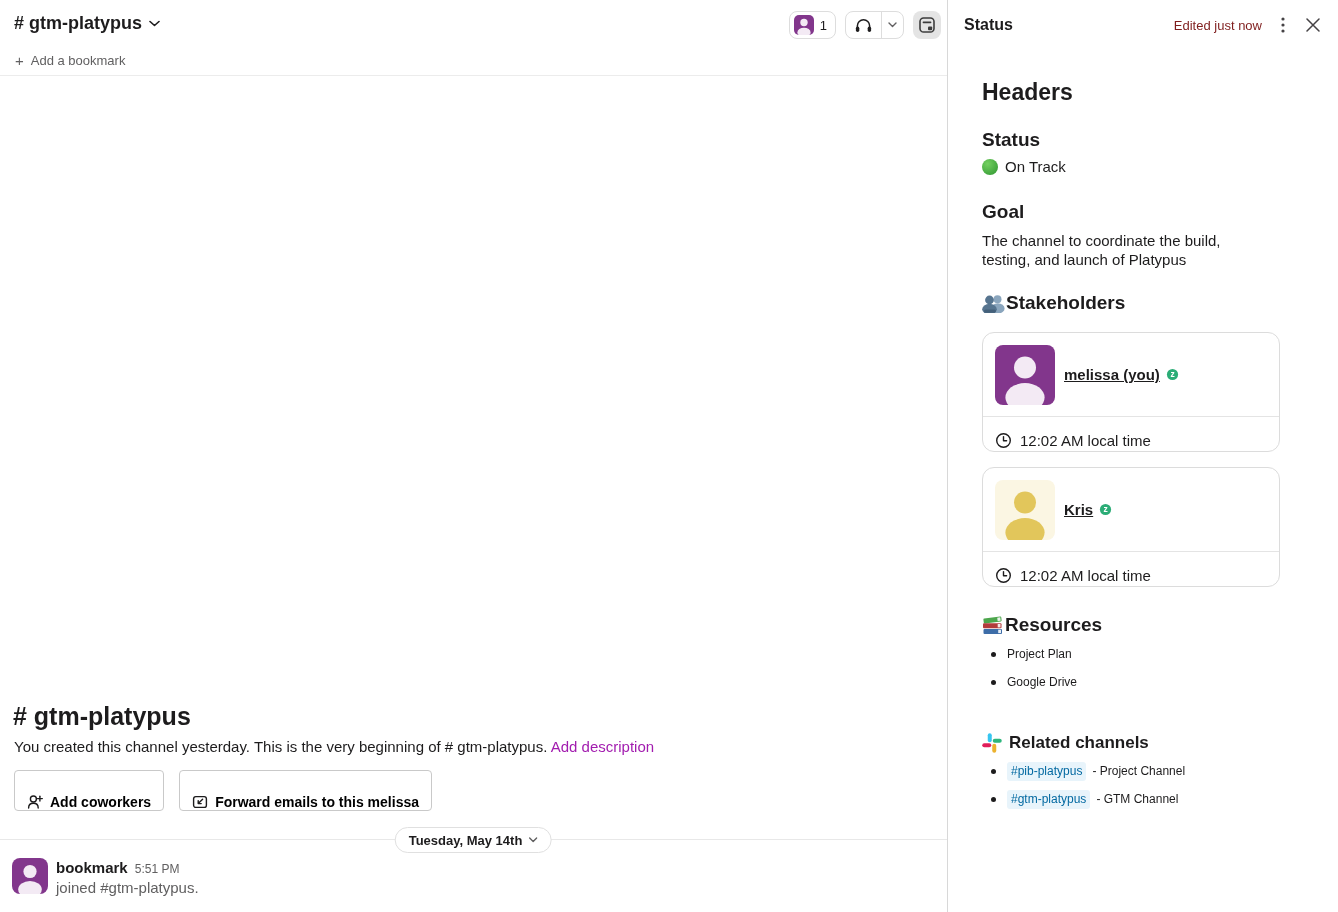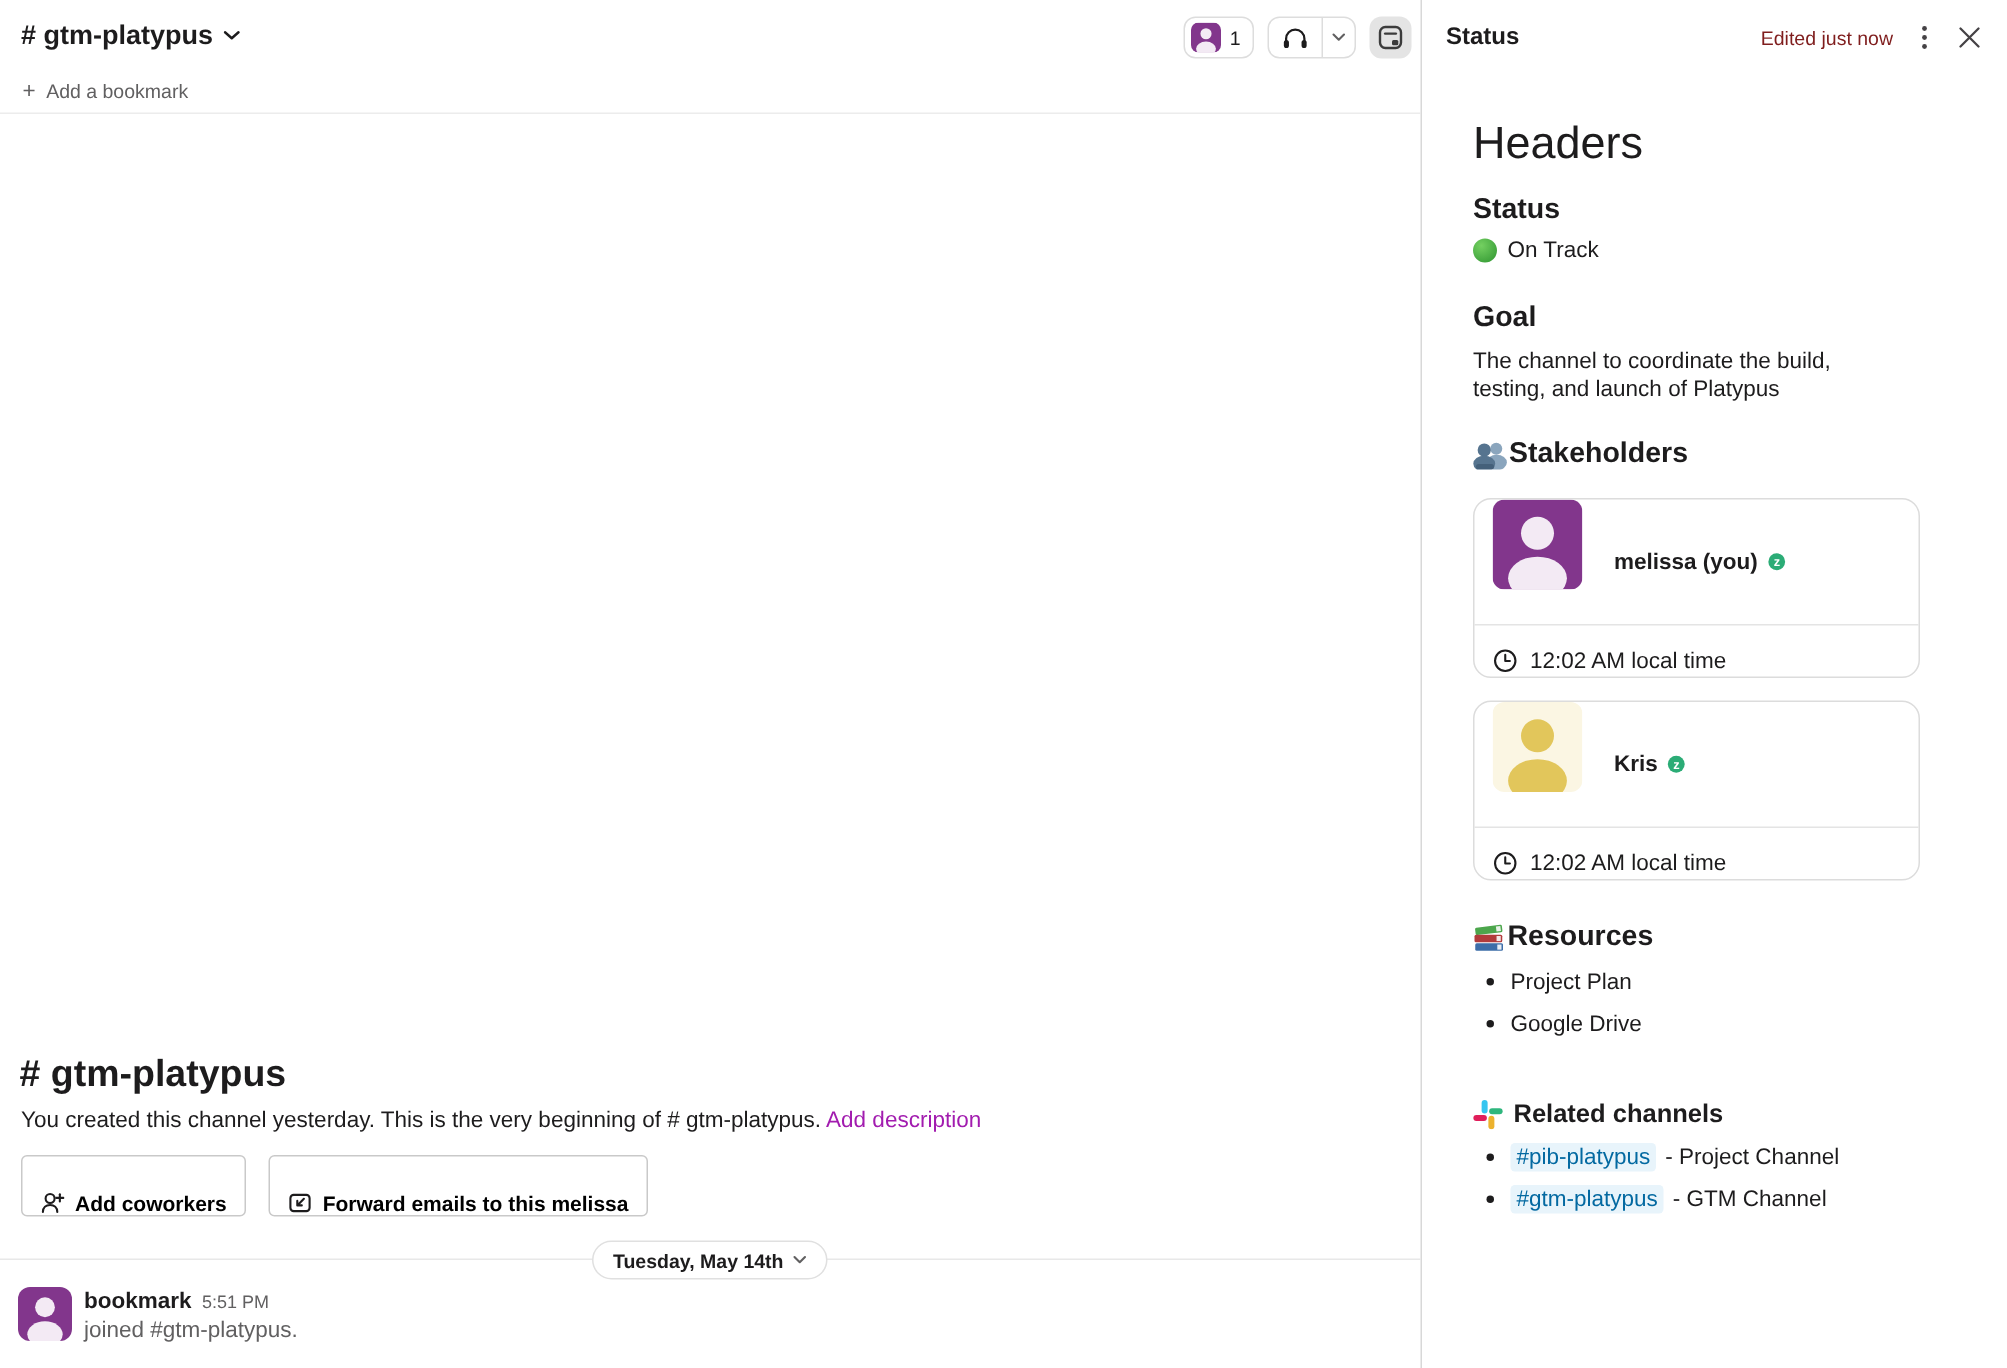--- a/index.html
+++ b/index.html
@@ -60,39 +60,39 @@
   
   .canvas-panel { position:absolute; left:947px; top:0; width:391px; height:912px;
     background:#fff; border-left:1px solid #d8d8d8; }
   .canvas-header { position:absolute; left:0; top:0; right:0; height:50px;
     display:flex; align-items:center; padding:0 16px; }
   .canvas-title { font-size:16px; font-weight:700; }
   .canvas-header-right { margin-left:auto; display:flex; align-items:center; gap:17px; }
   .edited-label { font-size:13px; color:#7f1d1d; }
   .icon-btn { background:none; border:none; cursor:pointer; display:flex; align-items:center; justify-content:center; padding:2px; }
 
-  .cv-h1 { position:absolute; left:34px; font-size:30px; font-weight:400; }
+  .cv-h1 { position:absolute; left:34px; font-size:23px; font-weight:700; }
   .cv-h2 { position:absolute; left:34px; font-size:19px; font-weight:700; display:flex; align-items:center; }
   .cv-h3 { position:absolute; left:34px; font-size:17px; font-weight:700; display:flex; align-items:center; }
   .cv-text { position:absolute; left:34px; font-size:15px; line-height:19px; }
 
   .status-row { position:absolute; left:34px; top:158px; display:flex; align-items:center; gap:7px; font-size:15px; }
   .status-dot { width:16px; height:16px; border-radius:50%;
     background:radial-gradient(circle at 35% 30%, #74d061, #3fa33c 75%); }
 
   .stake-card { position:absolute; left:34px; width:298px; height:120px;
     border:1px solid #dcdcdc; border-radius:12px; background:#fff; }
-  .stake-top { height:83px; display:flex; padding-left:12px; gap:21px; cursor:pointer; }
+  .stake-top { height:83px; display:flex; align-items:center; padding-left:12px; gap:9px; cursor:pointer;text-decoration:underline; }
   .stake-avatar { width:60px; height:60px; border-radius:8px; overflow:hidden; }
   .stake-name-row { display:flex; align-items:center; gap:6px; }
   .stake-name { font-size:15px; font-weight:700; }
   .stake-footer { height:48px; border-top:1px solid #e4e4e4; display:flex; align-items:center; gap:8px; padding-left:12px; font-size:15px; }
 
   .bullet-list { position:absolute; left:43px; }
-  .bullet-item { display:flex; align-items:flex-start; margin-bottom:9px; font-size:15px; line-height:19px; }
+  .bullet-item { display:flex; align-items:flex-start; margin-bottom:9px; font-size:12px; line-height:19px; }
   .bullet-dot { width:5px; height:5px; border-radius:50%; background:#1d1c1d; margin:7px 11px 0 0; flex:none; }
   .chan-chip { background:#e8f4fb; color:#0369a1; border-radius:3px; padding:0 4px; cursor:pointer; }
   .chip-desc { margin-left:6px; }
 </style>
 </head>
 <body>
 
 <div class="main">
 
   <div class="chan-title-row">

